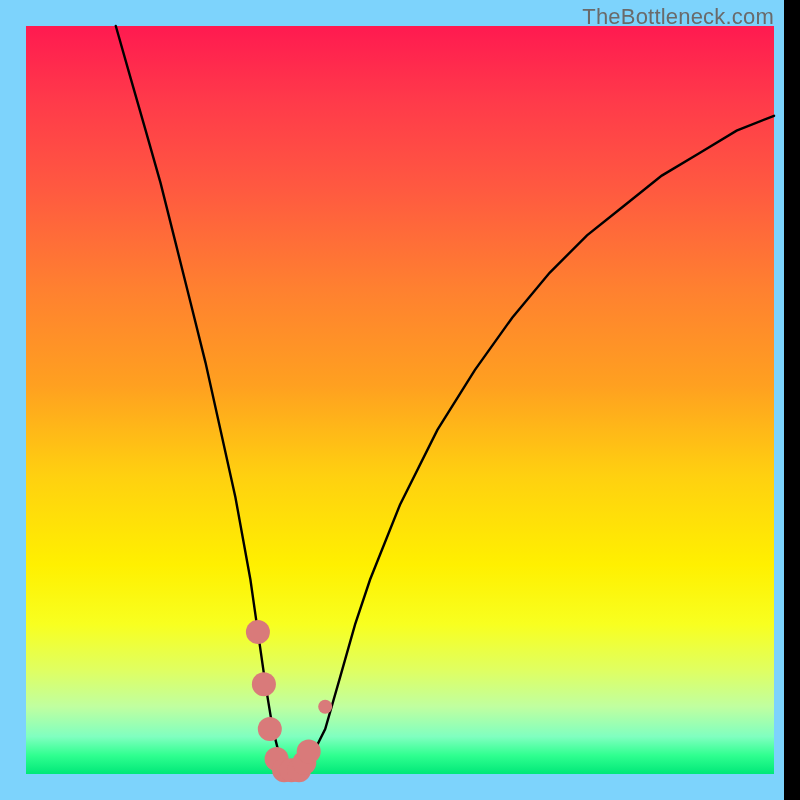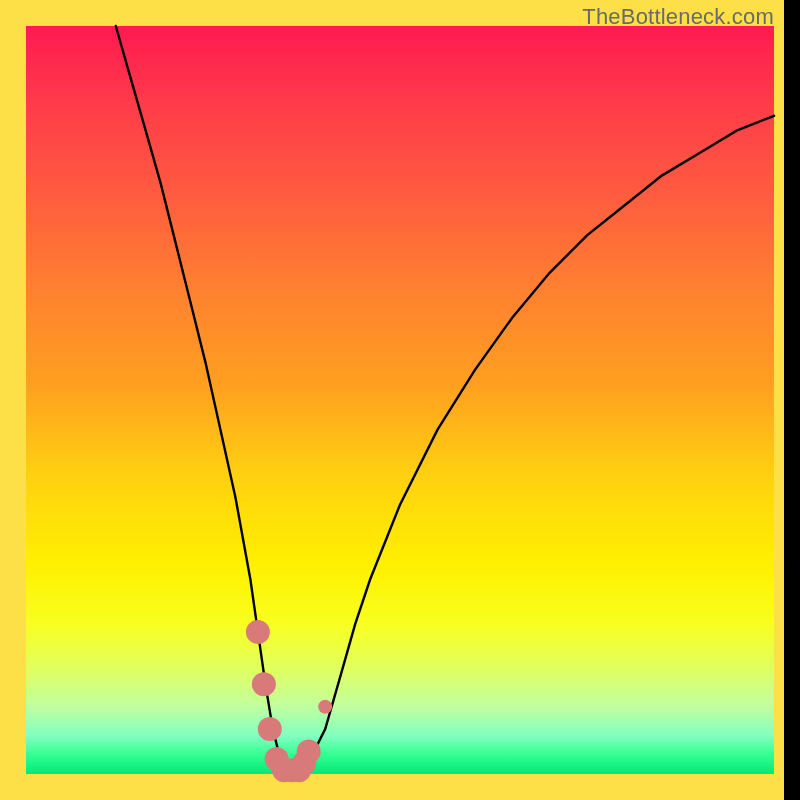--- a/index.html
+++ b/index.html
@@ -10,21 +10,21 @@
     background: #000;
     overflow: hidden;
     font-family: Arial, Helvetica, sans-serif;
   }
   .frame {
     position: absolute;
     left: 0;
     top: 0;
     width: 784px;
     height: 800px;
-    background: #fde047;
+    background: #7dd3fc;
   }
   .plot {
     position: absolute;
     left: 26px;
     top: 26px;
     width: 748px;
     height: 748px;
     background: linear-gradient(to bottom,
       #ff1a50 0%,
       #ff3a4a 10%,

